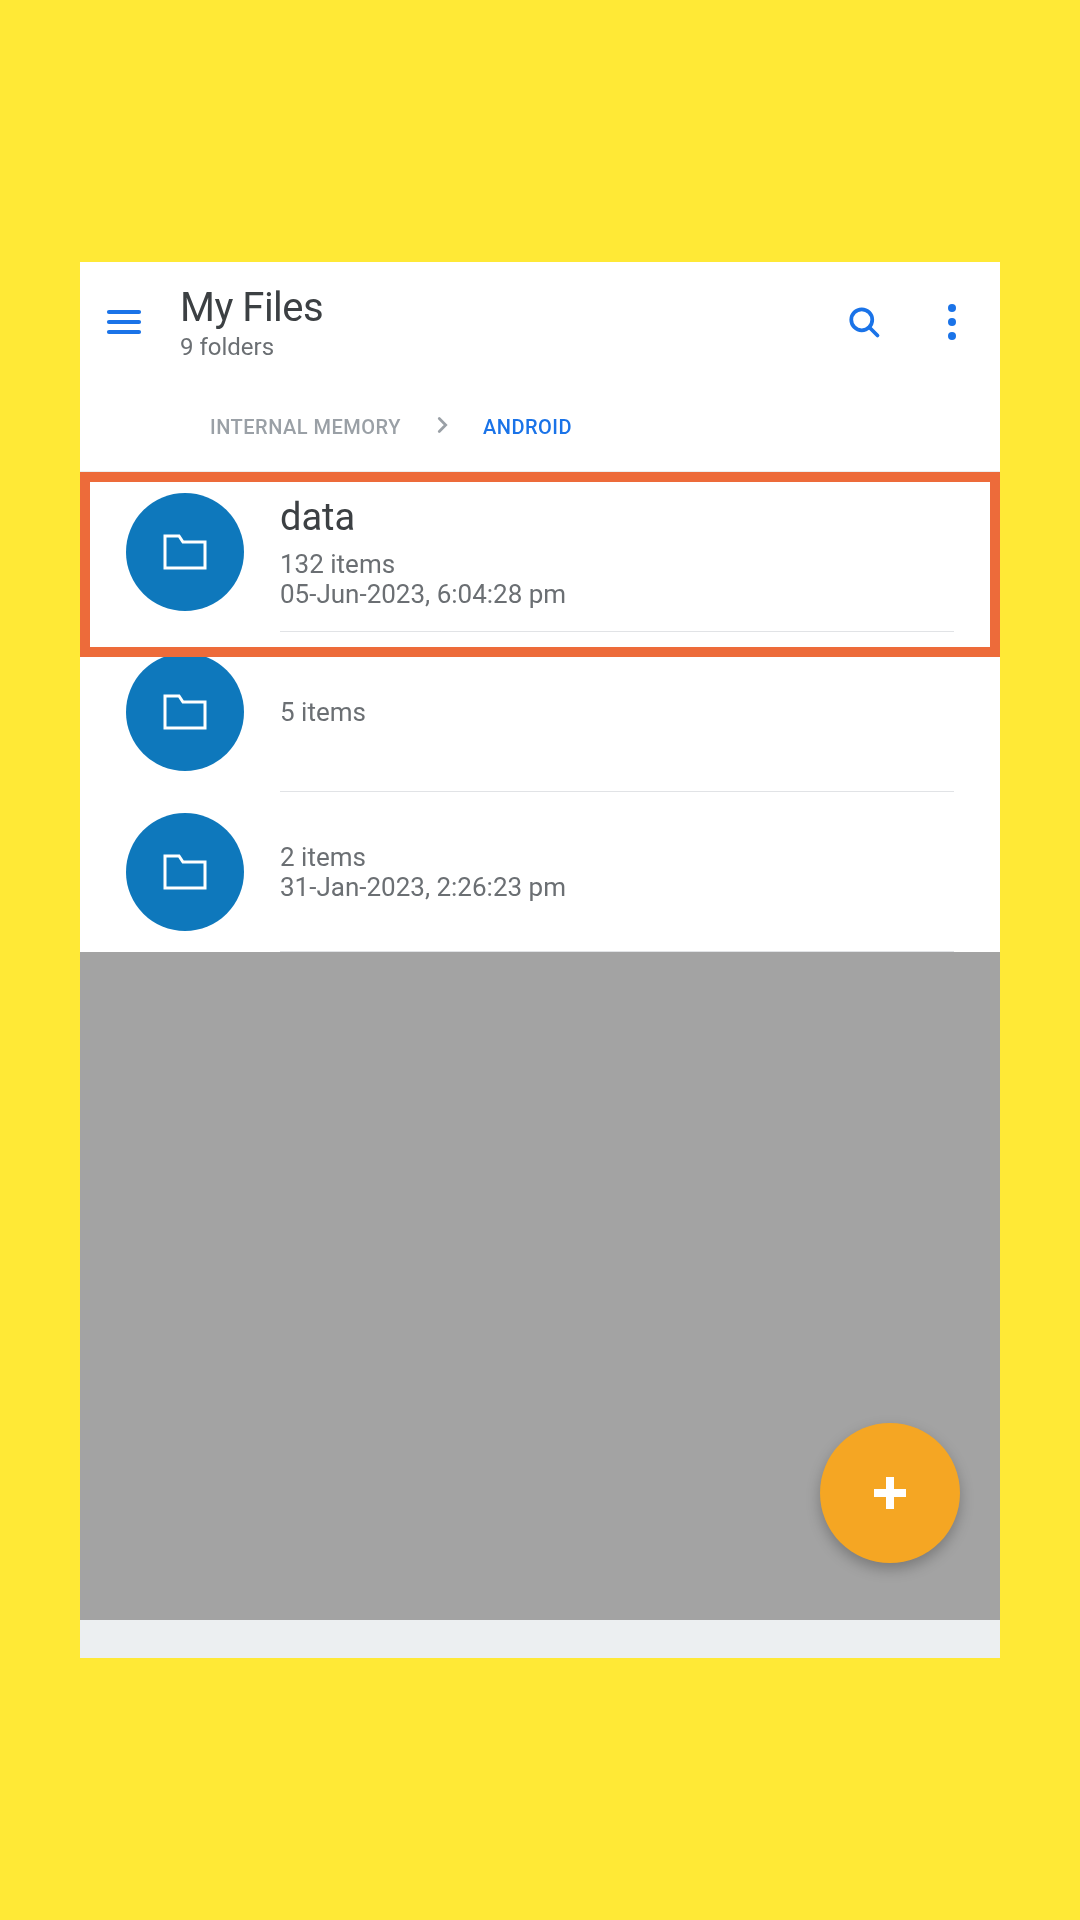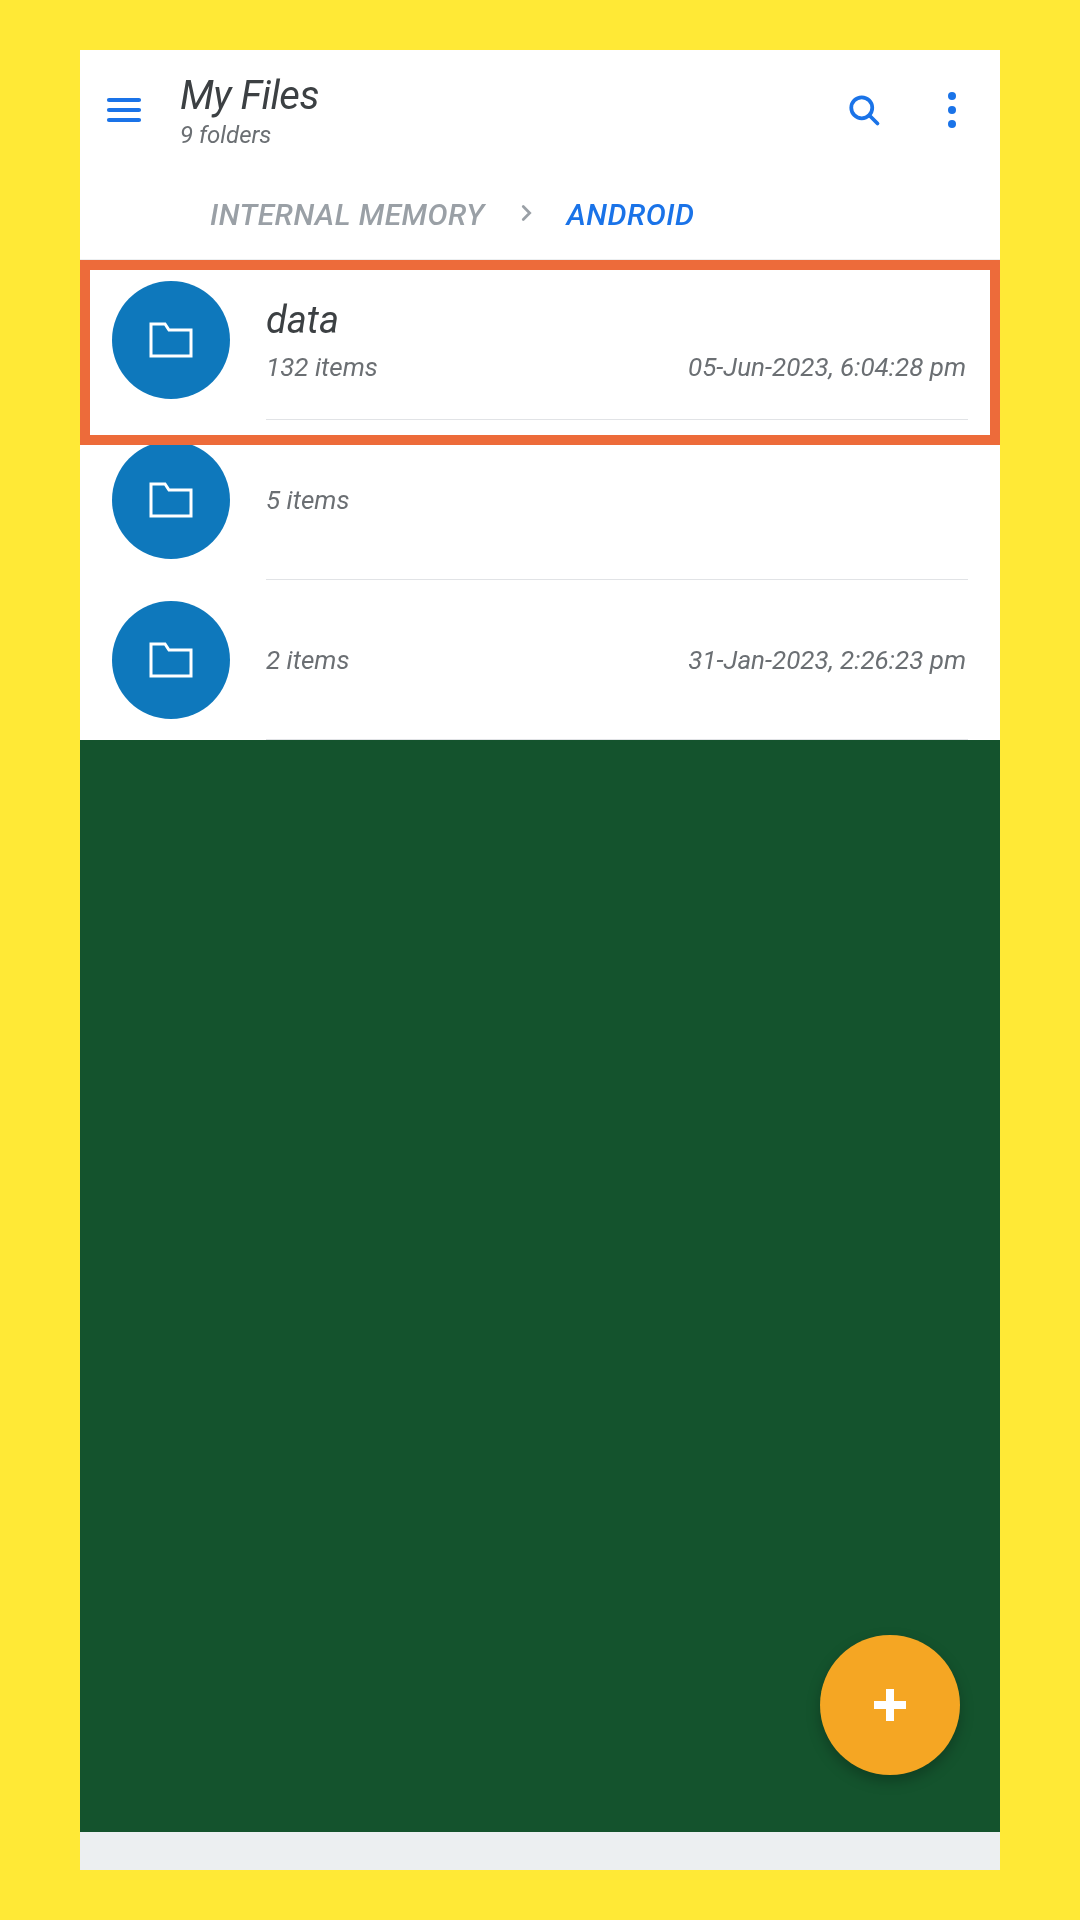--- a/index.html
+++ b/index.html
@@ -7,25 +7,24 @@
       font-family: Roboto, Arial, sans-serif;
       background: #ffe936;
       width: 1080px;
       height: 1920px;
       display: flex;
       align-items: center;
       justify-content: center;
     }
     .device {
       width: 920px;
-      height: 1820px;
-      background: #14532d;
+      height: 1396px;
+      background: #a3a3a3;
       position: relative;
       overflow: hidden;
-      font-style: italic;
     }
     .appbar {
       height: 120px;
       background: #fff;
       display: flex;
       align-items: center;
       padding: 0 20px;
       gap: 32px;
     }
     .hamburger {
@@ -73,34 +72,34 @@
     .breadcrumb {
       height: 90px;
       background: #fff;
       display: flex;
       align-items: center;
       padding-left: 130px;
       gap: 30px;
       border-bottom: 1px solid #eceff1;
     }
     .crumb {
-      font-size: 30px;
+      font-size: 20px;
       font-weight: 500;
       letter-spacing: .5px;
       color: #9aa0a6;
       cursor: pointer;
     }
     .crumb.active { color: #1a73e8; }
     .crumb-sep { color: #9aa0a6; }
     .list { display: flex; flex-direction: column; }
     .row {
       display: flex;
       align-items: center;
       height: 160px;
-      padding: 0 32px;
+      padding: 0 46px;
       gap: 36px;
       cursor: pointer;
       background: #fff;
     }
     .row .details {
       flex: 1;
       display: flex;
       flex-direction: column;
       gap: 10px;
       border-bottom: 1px solid #e1e3e6;
@@ -122,20 +121,21 @@
     .row-name {
       font-size: 38px;
       color: #3c4043;
       font-weight: 400;
     }
     .row-meta {
       display: flex;
       justify-content: space-between;
       font-size: 26px;
       color: #6b6f73;
+      flex-direction: column;
     }
     .highlight {
       position: absolute;
       top: 210px;
       left: 0;
       width: 100%;
       height: 185px;
       border: 10px solid #ed6b3a;
       pointer-events: none;
     }

